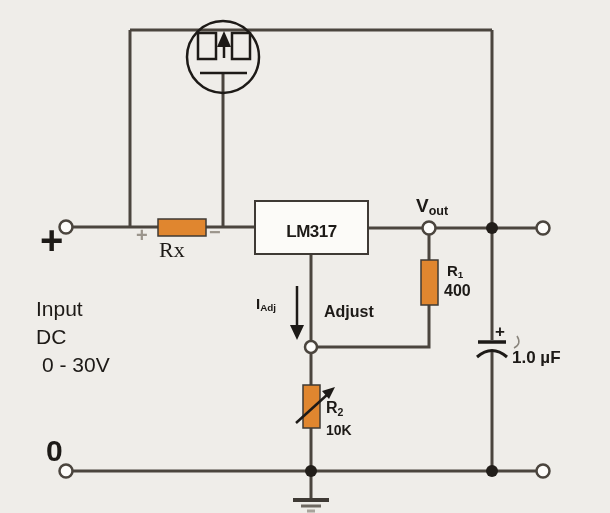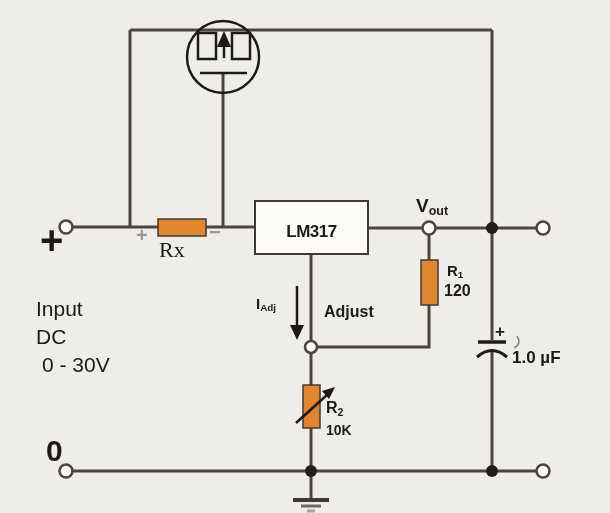--- a/index.html
+++ b/index.html
@@ -121,21 +121,21 @@
   <span class="lbl bold" style="left:46px;top:436px;font-size:30px;">0</span>
 
   <span class="lbl gray bold" style="left:136px;top:225px;font-size:20px;">+</span>
   <span class="lbl gray bold" style="left:209px;top:222px;font-size:20px;">−</span>
   <span class="lbl" style="left:159px;top:239px;font-size:22px;font-family:Liberation Serif, serif;">Rx</span>
 
   <span class="lbl bold" style="left:256px;top:296px;font-size:15px;"><span>I</span><span class="sub">Adj</span></span>
   <span class="lbl bold" style="left:324px;top:304px;font-size:16px;text-align:center;">Adjust</span>
 
   <span class="lbl bold" style="left:447px;top:263px;font-size:15px;"><span>R</span><span class="sub">1</span></span>
-  <span class="lbl bold" style="left:444px;top:283px;font-size:16px;">120</span>
+  <span class="lbl bold" style="left:444px;top:283px;font-size:16px;">400</span>
 
   <span class="lbl bold" style="left:326px;top:400px;font-size:16px;"><span>R</span><span class="sub">2</span></span>
   <span class="lbl bold" style="left:326px;top:423px;font-size:14px;">10K</span>
 
   <span class="lbl bold" style="left:495px;top:323px;font-size:17px;">+</span>
   <span class="lbl bold" style="left:512px;top:349px;font-size:17px;">1.0 µF</span>
 
 
 </div>
 

